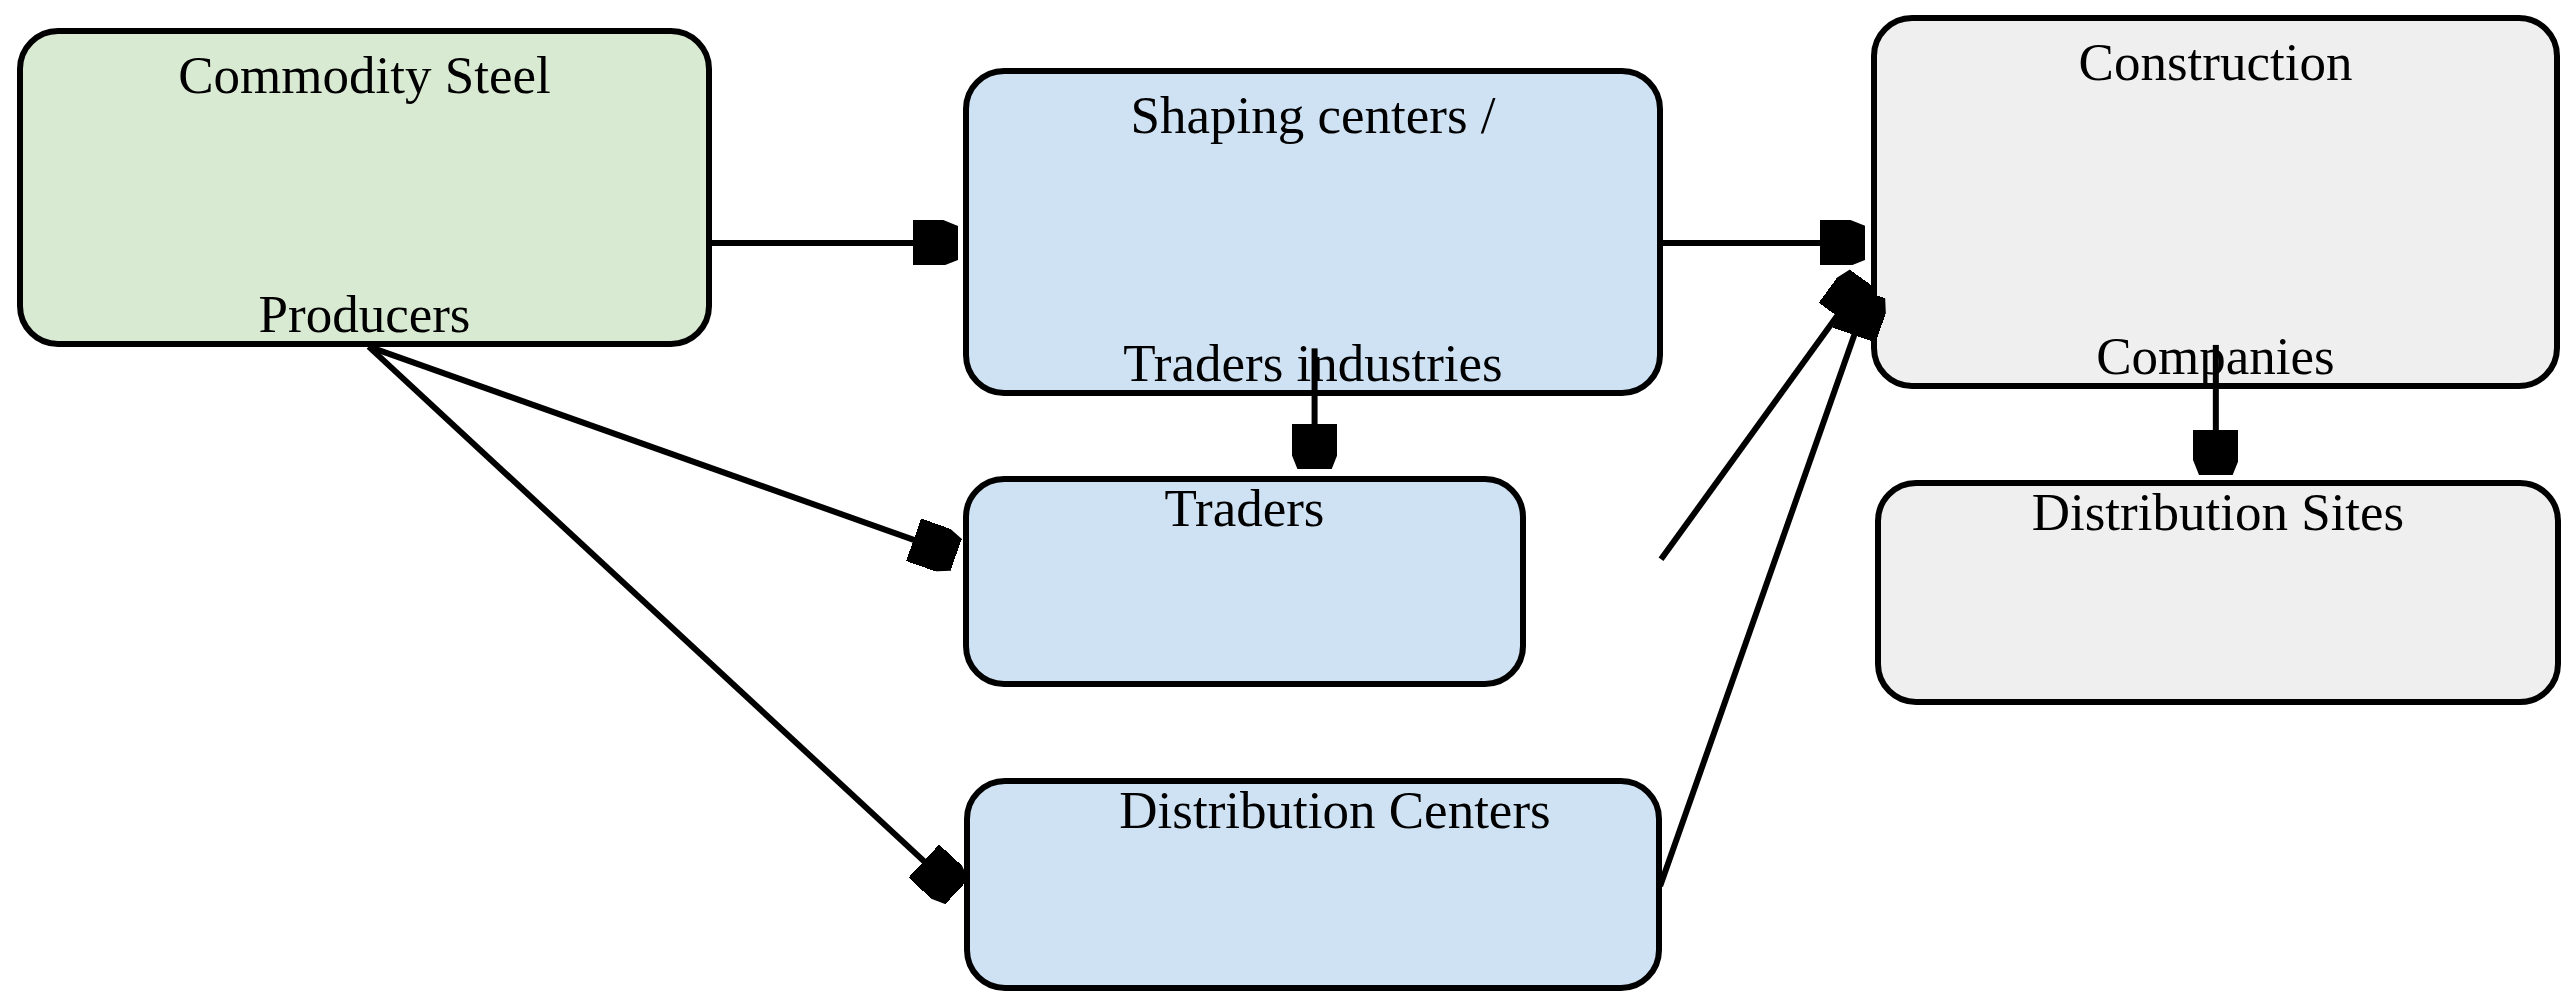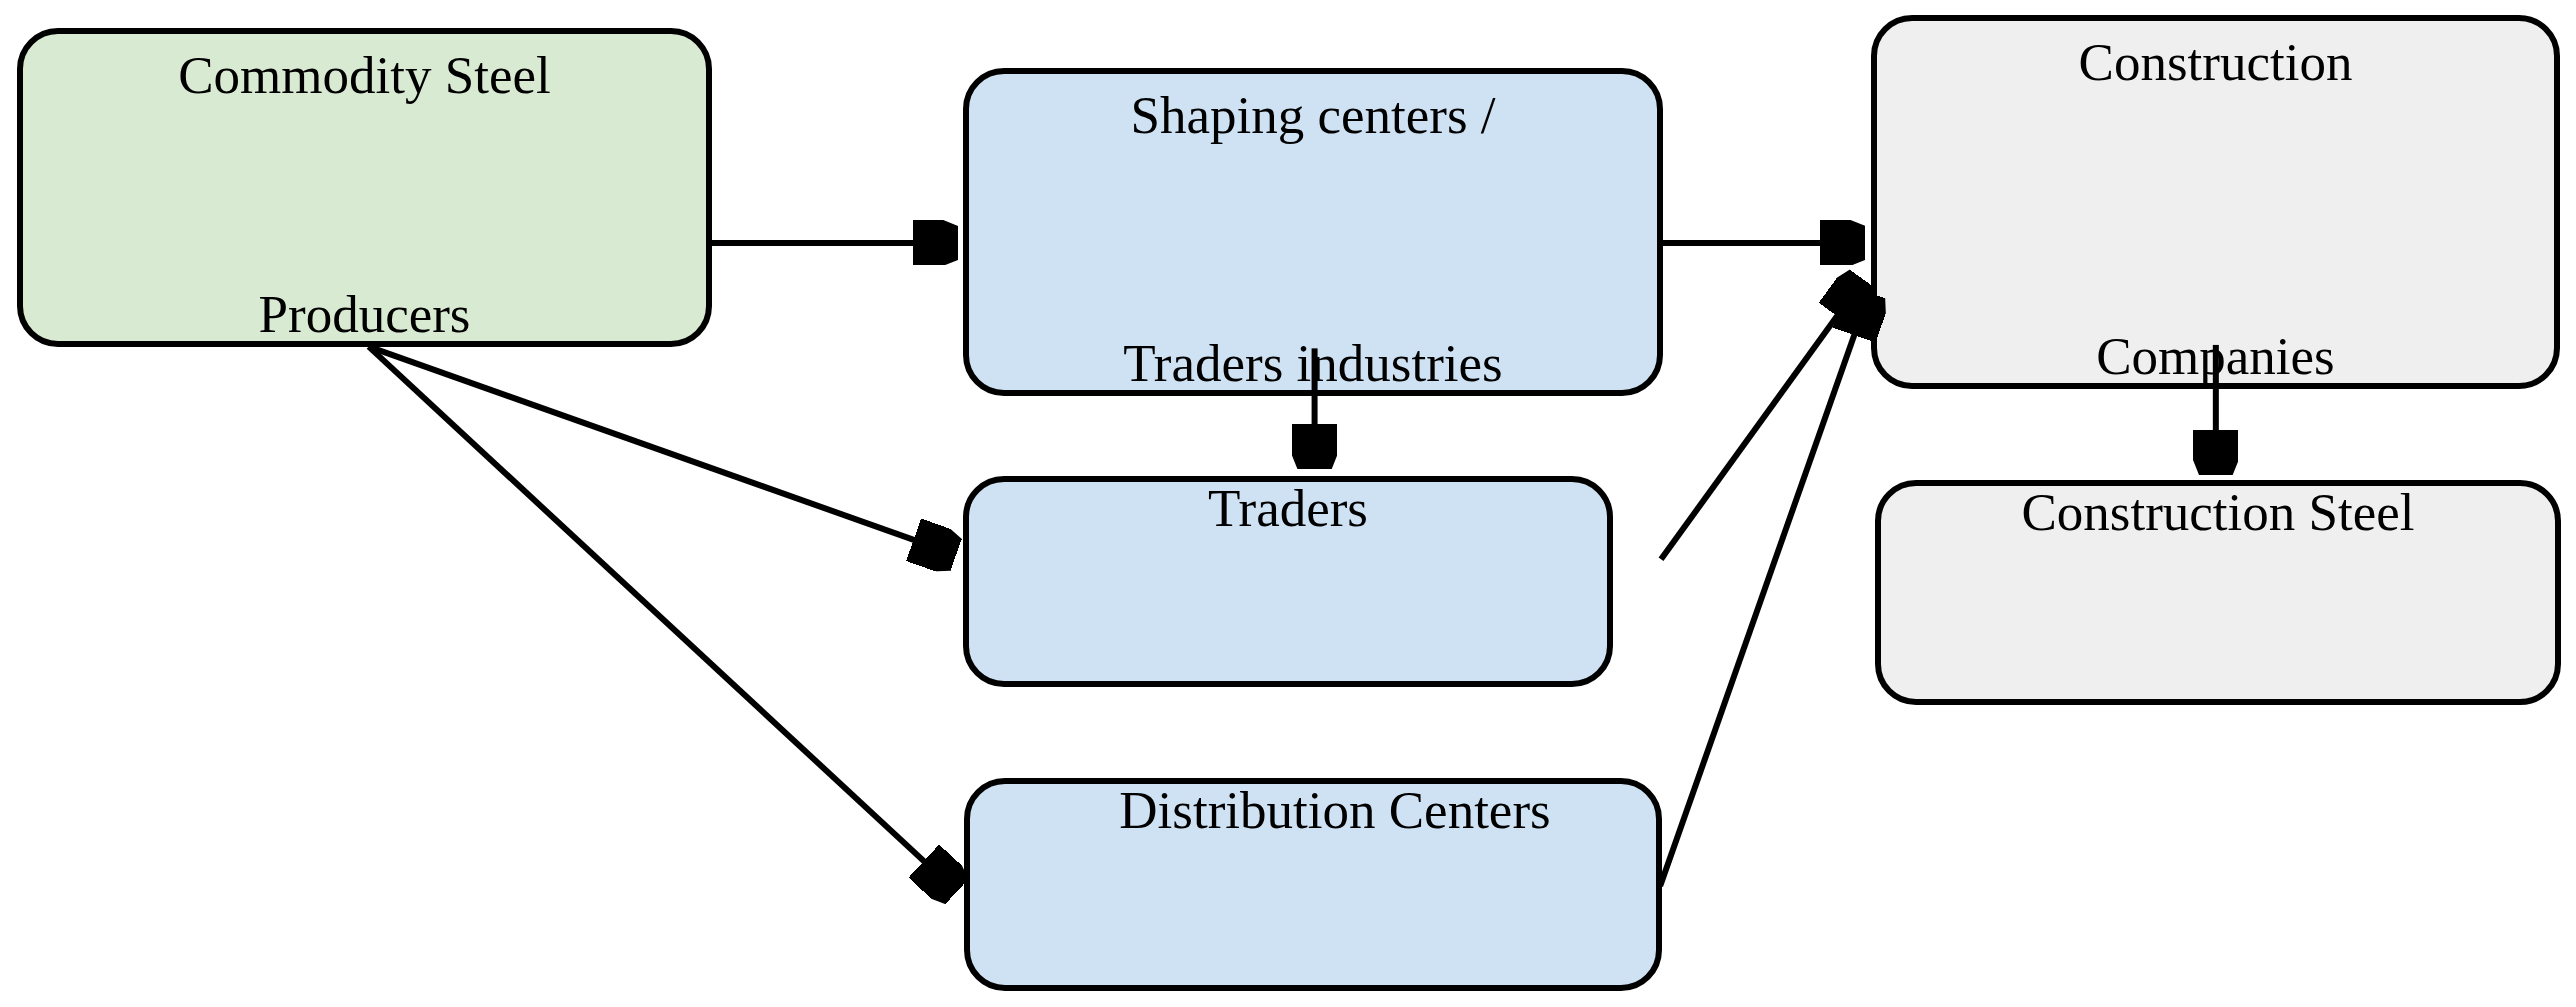--- a/index.html
+++ b/index.html
@@ -59,35 +59,35 @@
   <div class="node node-green two-line" style="left:17px; top:28px; width:695px; height:319px;">
     <span class="line">Commodity Steel</span>
     <span class="line">Producers</span>
   </div>
 
   <div class="node node-blue two-line" style="left:963px; top:20px; width:700px; height:328px;margin-top:48px;">
     <span class="line">Shaping centers /</span>
     <span class="line">Traders industries</span>
   </div>
 
-  <div class="node node-blue" style="left:963px; top:476px; width:650px; height:211px;">
+  <div class="node node-blue" style="left:963px; top:476px; width:563px; height:211px;">
     <span class="line">Traders</span>
   </div>
 
   <div class="node node-blue" style="left:964px; top:778px; width:698px; height:213px;padding-left:44px;">
     <span class="line">Distribution Centers</span>
   </div>
 
   <div class="node node-gray two-line" style="left:1871px; top:14.6px; width:689px; height:374px;">
     <span class="line">Construction</span>
     <span class="line">Companies</span>
   </div>
 
   <div class="node node-gray" style="left:1875px; top:480px; width:686px; height:225px;">
-    <span class="line">Construction Steel</span>
+    <span class="line">Distribution Sites</span>
   </div>
 
   <svg class="edges" viewBox="0 0 3004 1175">
     <defs>
       <marker id="arrowhead" viewBox="0 0 10 10" refX="9" refY="5" markerWidth="7.5" markerHeight="7.5" orient="auto" markerUnits="strokeWidth">
         <path d="M 0 1 L 10 5 L 0 9 z" fill="#000000" stroke="none"></path>
       </marker>
     </defs>
 
     <path d="M 828 283 L 1112 283" marker-end="url(#arrowhead)"></path>

